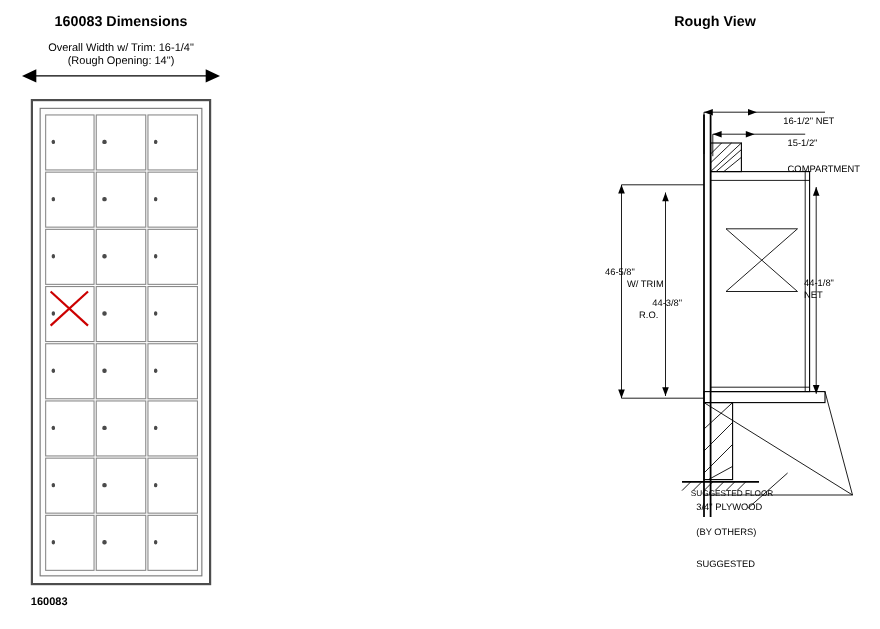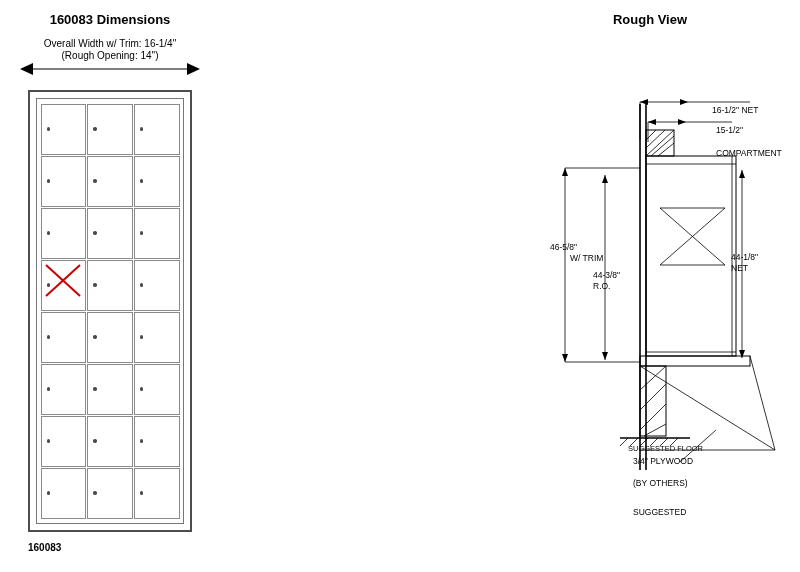--- a/index.html
+++ b/index.html
@@ -289,21 +289,21 @@
 
 <div class="abs label-left" style="left:712px; top:105px;">16-1/2" NET</div>
 
 <div class="abs label-left" style="left:716px; top:125px;">15-1/2"</div>
 <div class="abs label-left" style="left:716px; top:148px;">COMPARTMENT</div>
 
 <div class="abs label-left" style="left:550px; top:242px;">46-5/8"</div>
 <div class="abs label-left" style="left:550px; top:253px;margin-left:20px;">W/ TRIM</div>
 
 <div class="abs label-left" style="left:593px; top:270px;">44-3/8"</div>
-<div class="abs label-left" style="left:593px; top:281px;">R.O.</div>
+<div class="abs label-left" style="left:581px; top:281px;">R.O.</div>
 
 <div class="abs label-left" style="left:731px; top:252px;">44-1/8"</div>
 <div class="abs label-left" style="left:731px; top:263px;">NET</div>
 
 <div class="abs label-left" style="left:628px; top:443px; font-size:7.5px;">SUGGESTED FLOOR</div>
 
 <div class="abs label-left" style="left:633px; top:456px;">3/4" PLYWOOD</div>
 <div class="abs label-left" style="left:633px; top:467px;margin-top:40px;">SUGGESTED</div>
 <div class="abs label-left" style="left:633px; top:478px;">(BY OTHERS)</div>
 

